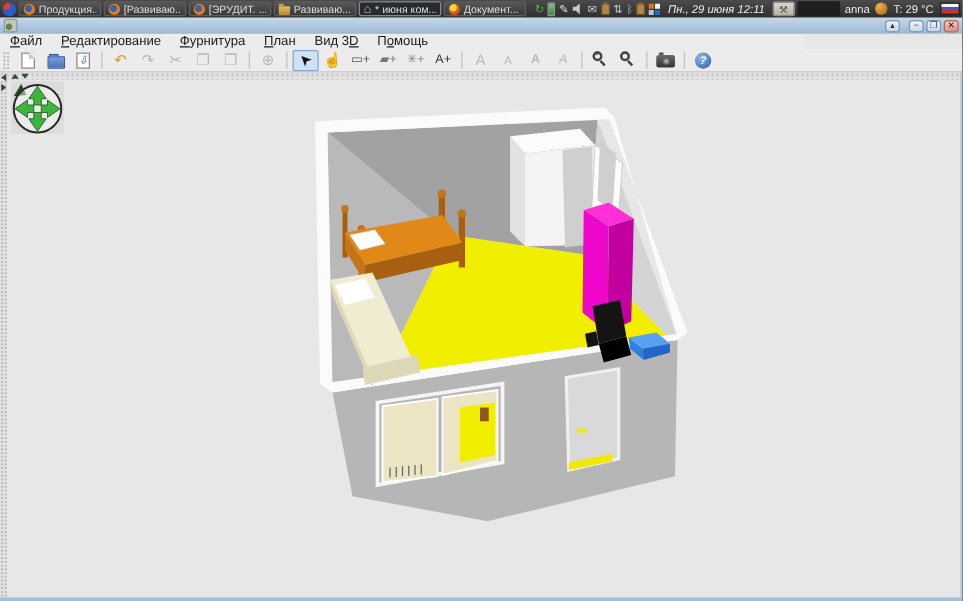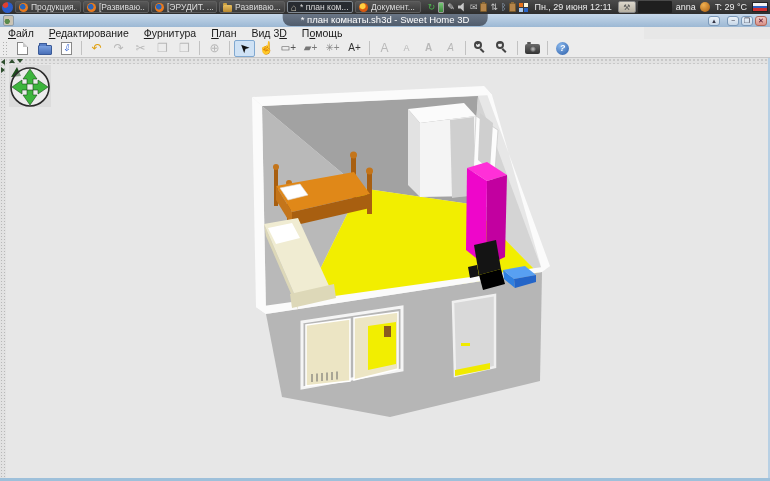--- a/index.html
+++ b/index.html
@@ -32,21 +32,21 @@
   .tray-volume{width:9px;height:9px;background:#c8c8c8;
     clip-path:polygon(0 32%,30% 32%,65% 0,65% 100%,30% 68%,0 68%);}
   .tray-clipboard{width:7px;height:9px;background:#b5854a;border:1px solid #7a5a2a;border-radius:1px;position:relative;box-sizing:border-box;}
   .tray-clipboard::before{content:"";position:absolute;left:1px;top:-2px;width:3px;height:2px;background:#8a6a3a;}
   .tray-bluetooth{color:#9ab0c8;}
   .tray-workspaces{width:9px;height:9px;background:
     linear-gradient(#e8731a,#e8731a) 0 0/4px 4px no-repeat,
     linear-gradient(#fff8d8,#fff8d8) 5px 0/4px 4px no-repeat,
     linear-gradient(#a8c8ee,#a8c8ee) 0 5px/4px 4px no-repeat,
     linear-gradient(#2a65c8,#2a65c8) 5px 5px/4px 4px no-repeat;}
-  .tb-clock{color:#eee;font-size:9px;white-space:nowrap;margin:0 4px;}
+  .tb-clock{color:#eee;font-size:9px;white-space:nowrap;margin:0 4px;font-style:italic;}
   .tb-showdesk{width:18px;height:12px;background:linear-gradient(#ddd8cc,#b8b2a4);
     border:1px solid #888;border-radius:2px;display:flex;align-items:center;justify-content:center;
     font-size:8px;color:#555;box-sizing:border-box;}
   .tb-gap{width:34px;height:12px;background:#1f1f1f;border-radius:1px;}
   .tb-user{color:#eee;font-size:9px;margin:0 2px;}
   .tb-globe{width:10px;height:10px;border-radius:50%;
     background:radial-gradient(circle at 35% 30%,#f0b050,#a85c10);}
   .tb-temp{color:#eee;font-size:9px;white-space:nowrap;margin:0 3px;}
   .tb-flag{width:16px;height:10px;background:linear-gradient(#f5f5f5 0 33%,#3060c0 33% 66%,#d03030 66% 100%);border:1px solid #222;box-sizing:border-box;}
 
@@ -136,21 +136,21 @@
         <span class="tb-win">
           <i class="tbico tbico-firefox"></i>
           <label>[ЭРУДИТ. ...</label>
         </span>
         <span class="tb-win">
           <i class="tbico tbico-folder"></i>
           <label>Развиваю...</label>
         </span>
         <span class="tb-win active">
           <i class="tbico tbico-sweethome">⌂</i>
-          <label>* план ком...</label>
+          <label>* июня ком...</label>
         </span>
         <span class="tb-win">
           <i class="tbico tbico-planner"></i>
           <label>Документ...</label>
         </span>
       </div>
     <div class="tb-tray" id="tb-tray">
         <span class="tray tray-update">↻</span>
         <span class="tray tray-battery"></span>
         <span class="tray tray-compose">✎</span>
@@ -166,21 +166,20 @@
     <span class="tb-showdesk">⚒</span>
     <span class="tb-gap"></span>
     <span class="tb-user">anna</span>
     <span class="tb-globe"></span>
     <span class="tb-temp">T: 29 °C</span>
     <span class="tb-flag"></span>
   </div>
 
   <div class="titlebar">
     <span class="tbar-icon"></span>
-    <span class="tbar-chip">* план комнаты.sh3d - Sweet Home 3D</span>
     <div class="tbar-controls">
       <span class="wbtn shade">▴</span>
       <span class="wbtn">−</span>
       <span class="wbtn">❐</span>
       <span class="wbtn close">✕</span>
     </div>
   </div>
 
   <div class="menubar" id="menubar">
       <span class="menu-item"><u>Ф</u>айл</span>

